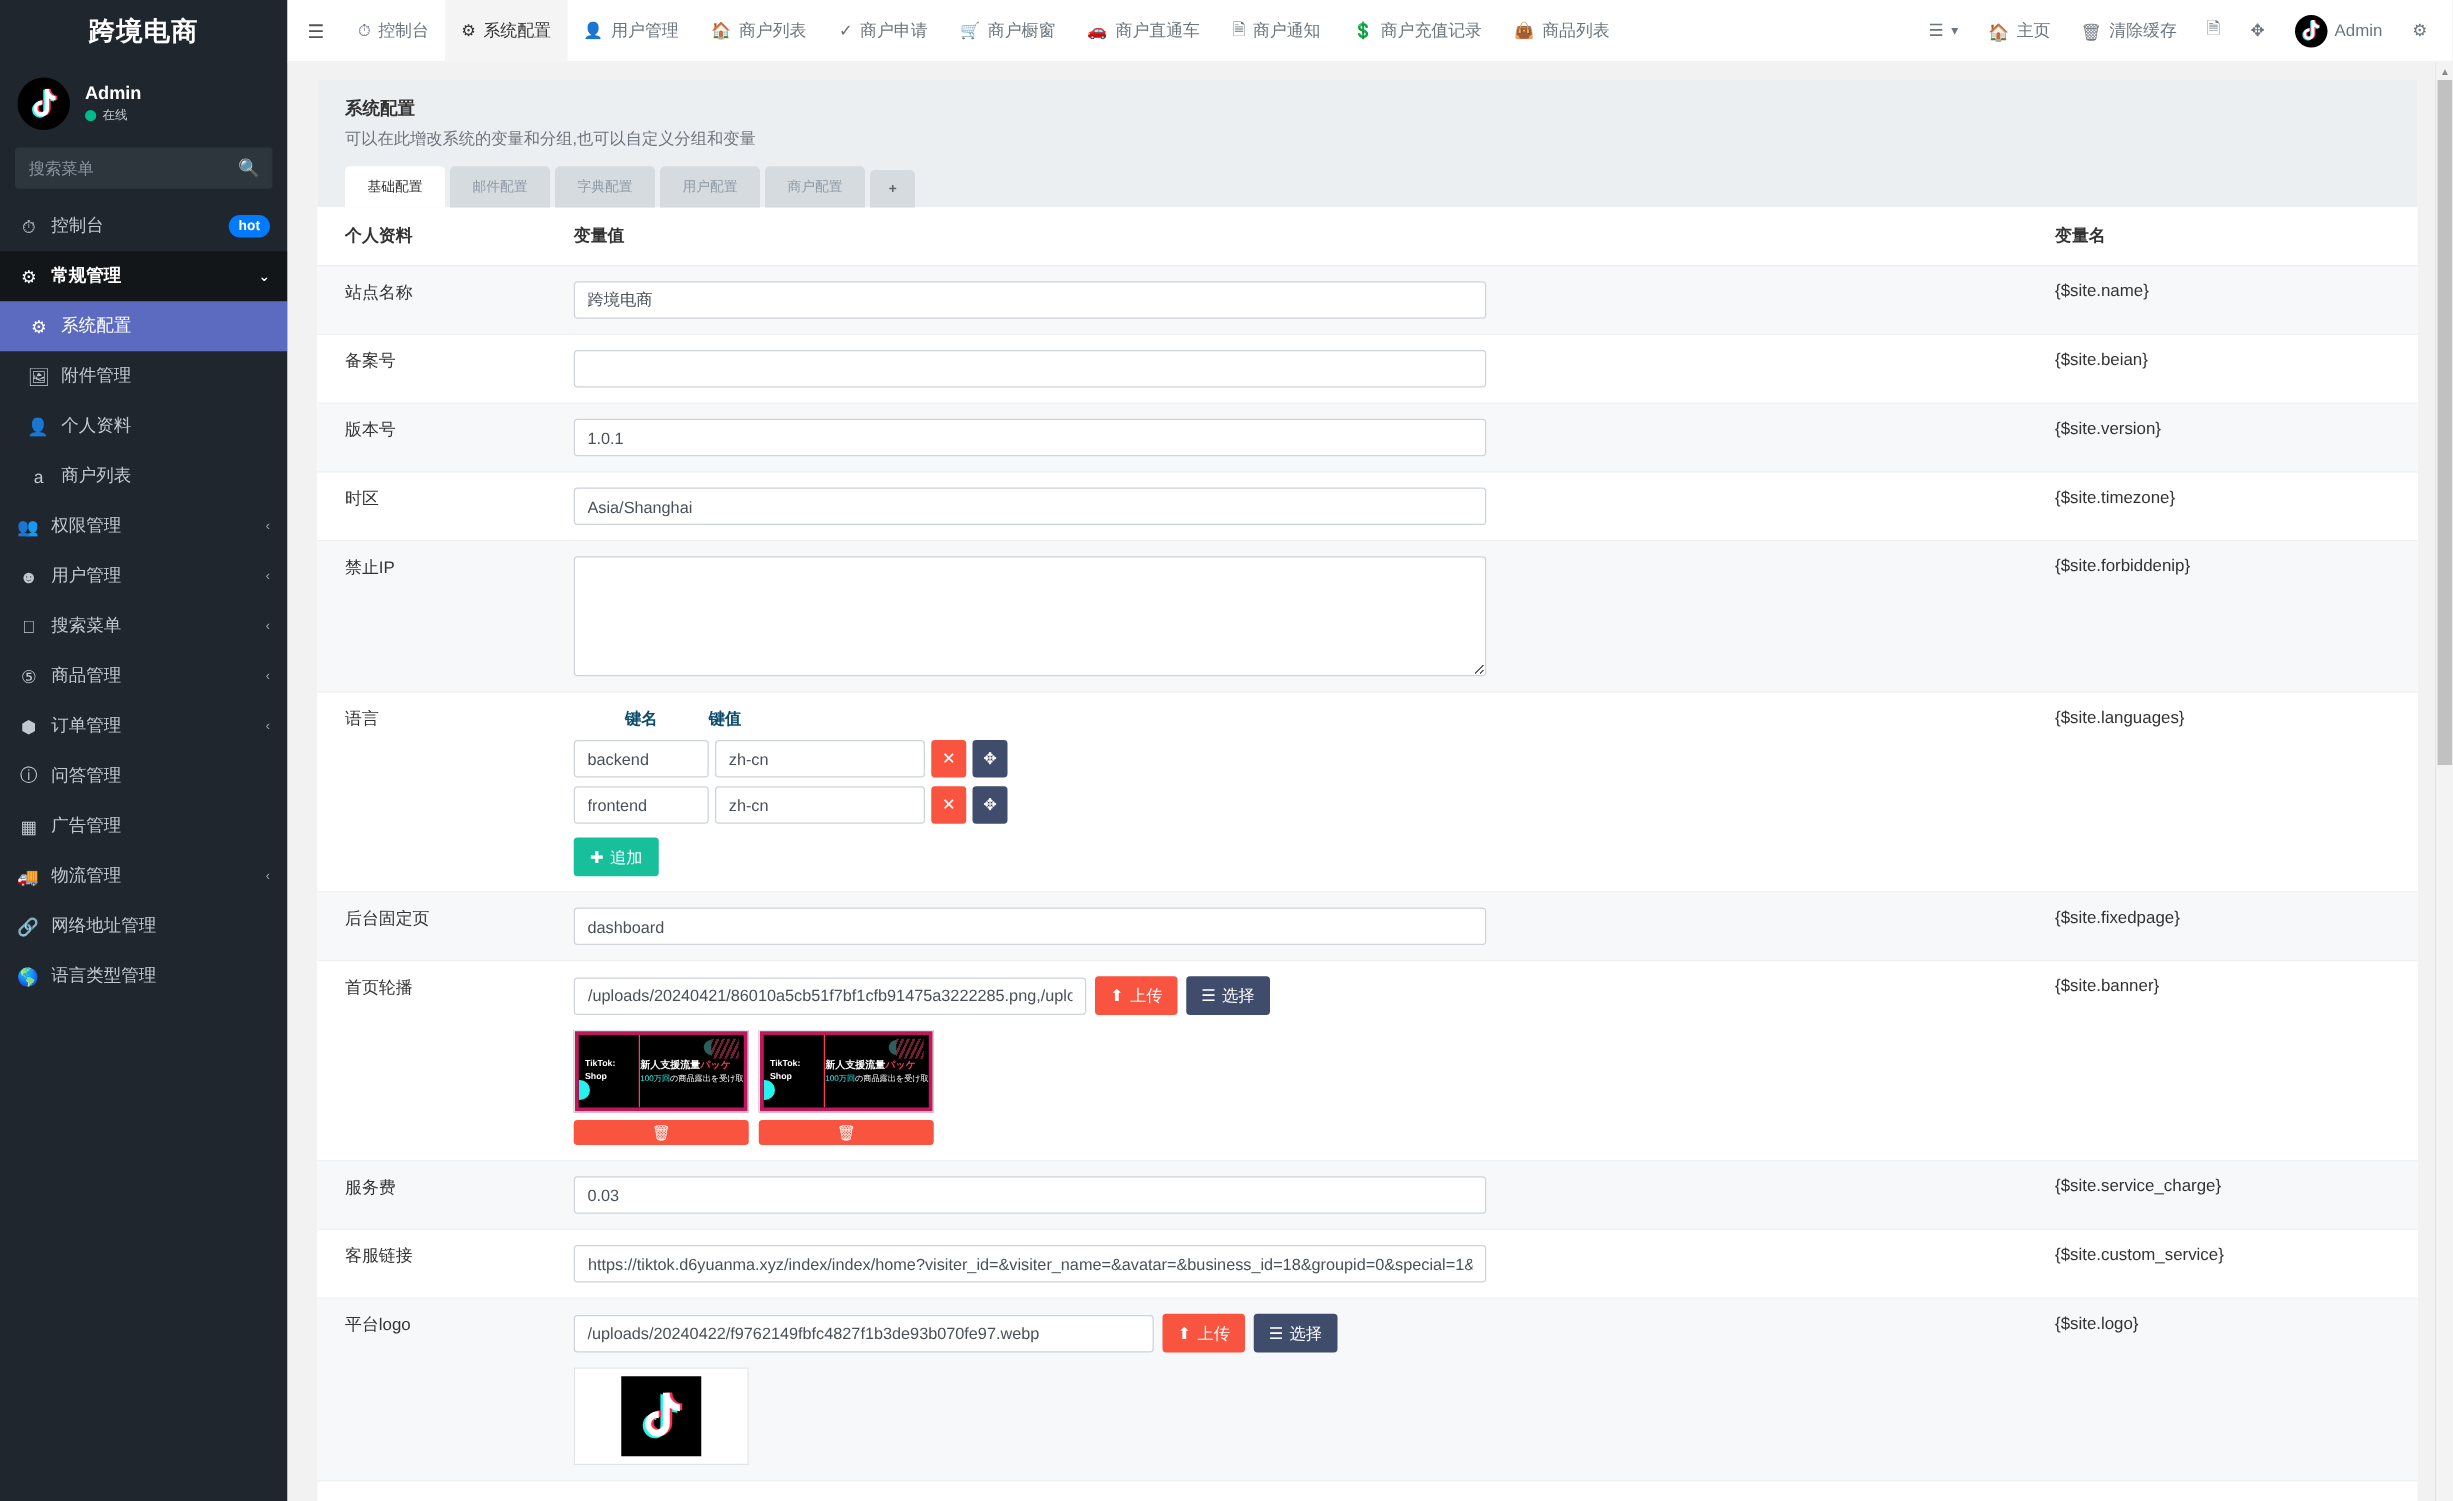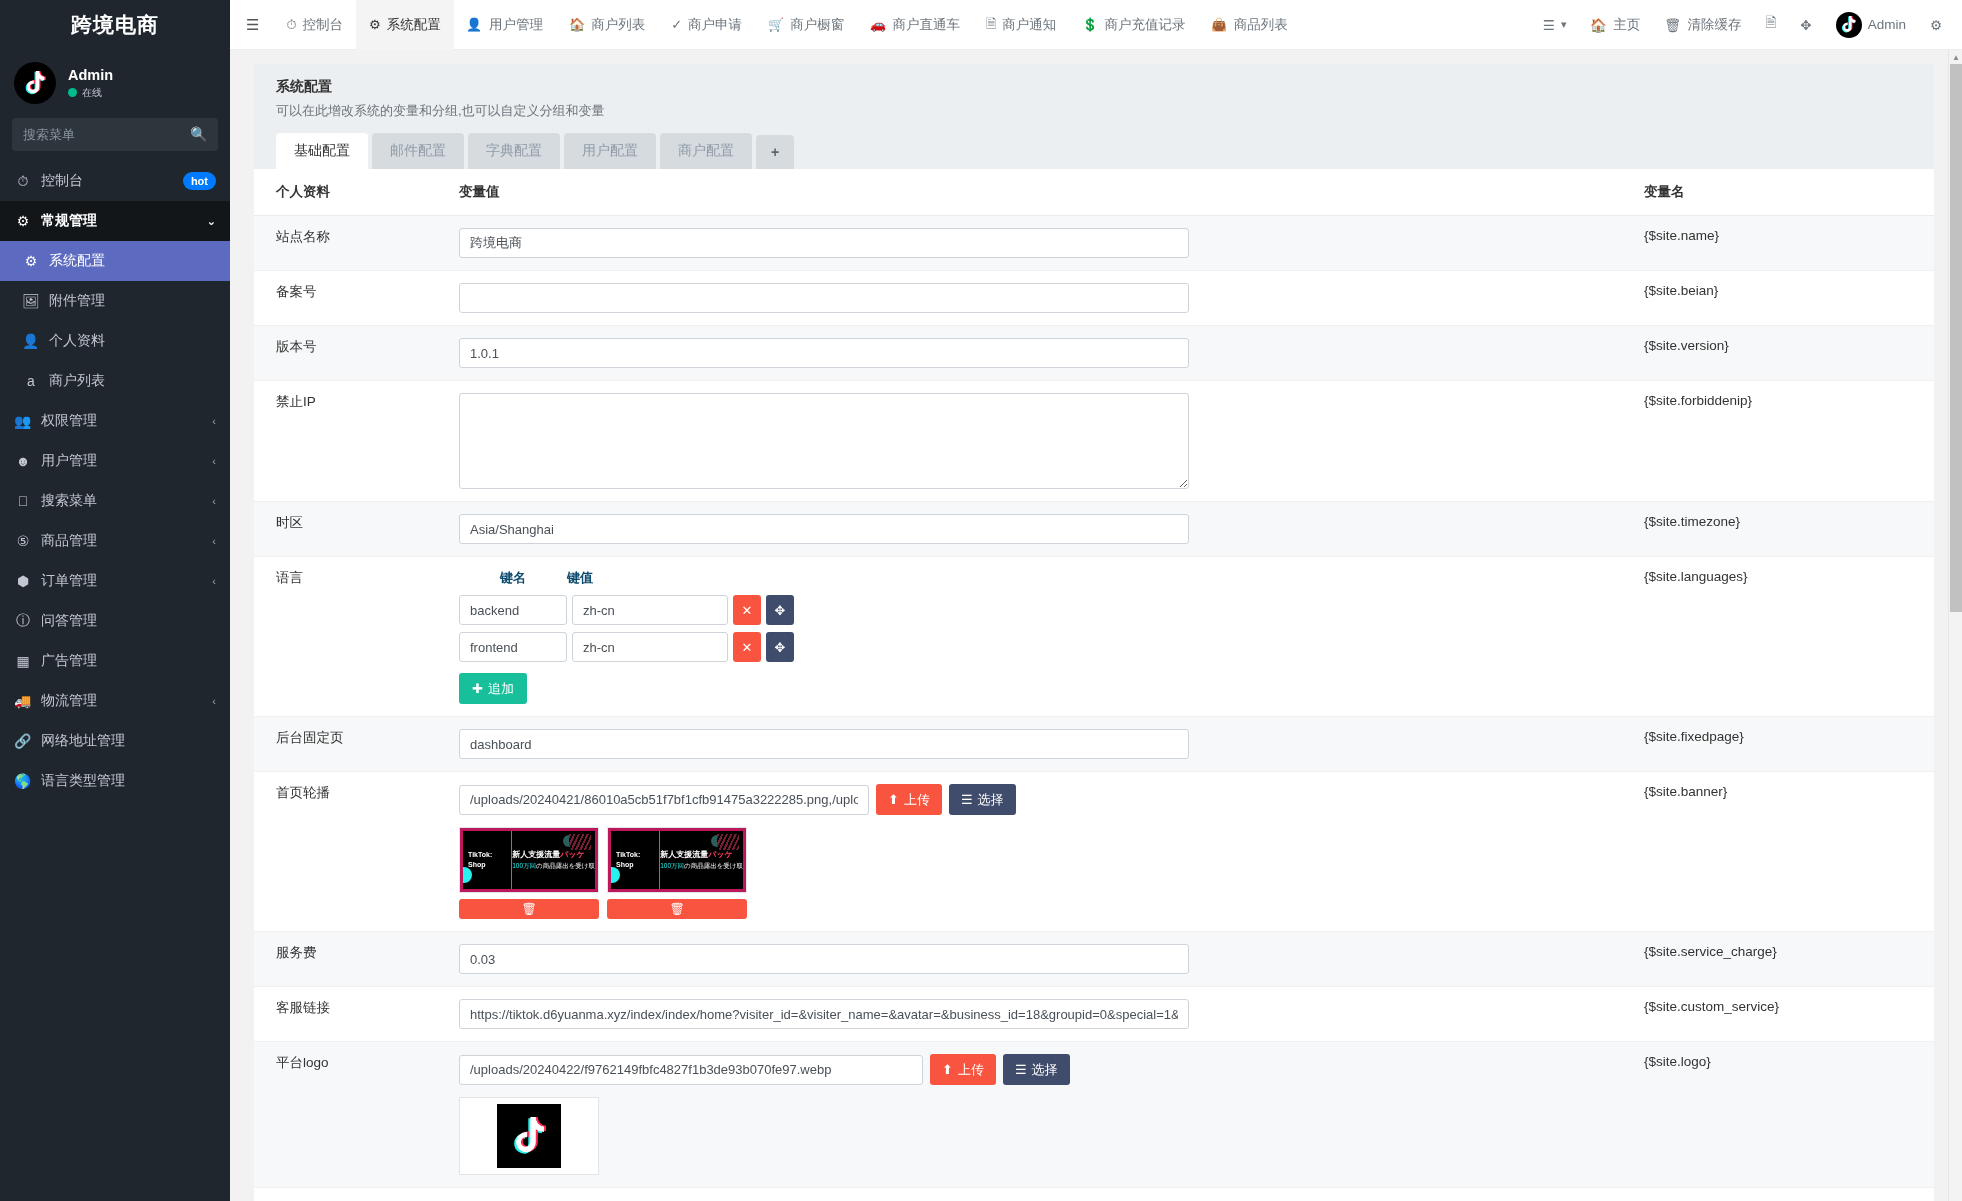--- a/index.html
+++ b/index.html
@@ -92,21 +92,21 @@
   .content {
     position: absolute; top: 50px; left: 0; right: 14px; bottom: 0;
     overflow: hidden; padding: 14px 14px 0 24px;
   }
   .card { background: #fff; min-height: 1160px; }
   .card-head { padding: 14px 22px 0 22px; background:#eceff1; }
   .pt { font-size: 14px; font-weight: bold; color: #333; }
   .psub { font-size: 13px; color: #6c757d; margin-top: 6px; }
   .tabs { display: flex; align-items: flex-end; gap: 4px; padding: 13px 0 0 0; }
   .tab {
-    background: #d6dbe0; color: #8f9ba5; font-size: 14px;
+    background: #d6dbe0; color: #8f9ba5; font-size: 11px;
     padding: 9px 18px; border-radius: 4px 4px 0 0; cursor: pointer; white-space: nowrap;
   }
   .tab.act { background: #fff; color: #333; }
   .tab.plus { padding: 9px 15px; color: #5a6570; font-weight: bold; }
 
   table.cfg { width: 100%; border-collapse: collapse; background:#fff; }
   table.cfg th {
     text-align: left; font-size: 13.5px; color: #333; font-weight: bold;
     padding: 14px 10px 14px 0; border-bottom: 1px solid #e9ecef;
   }
@@ -122,21 +122,21 @@
   .lbl-cell { padding-top: 2px; }
 
   .inp {
     height: 30px; border: 1px solid #ced4da; border-radius: 3px;
     background: #fff; font-size: 13px; color: #495057; padding: 0 10px;
     font-family: inherit; outline: none; display: block;
   }
   .inp.wide { width: 730px; }
   .inp.file { width: 410px; }
   .inp.k { width: 108px; }
-  .inp.v { width: 156px; }
+  .inp.v { width: 168px; }
   textarea.ta {
     width: 730px; height: 96px; border: 1px solid #ced4da; border-radius: 3px;
     background: #fff; font-size: 13px; color: #495057; padding: 6px 10px;
     font-family: inherit; outline: none; resize: vertical; display:block;
   }
 
   .kv-head { display: flex; gap: 0; font-size: 13px; font-weight: bold; color: #0c4a6e; margin-bottom: 8px; text-align: center; }
   .kv-head span:first-child { width: 108px; }
   .kv-row { display: flex; align-items: center; gap: 5px; margin-bottom: 7px; }
   .btn {
@@ -427,33 +427,33 @@
 
             <tr>
               <td class="col-title lbl-cell">版本号</td>
               <td class="col-val">
                 <input class="inp wide" value="1.0.1" style="">
               </td>
               <td class="col-name">{$site.version}</td>
             </tr>
 
             <tr>
+              <td class="col-title lbl-cell">时区</td>
+              <td class="col-val">
+                <input class="inp wide" value="Asia/Shanghai" style="">
+              </td>
+              <td class="col-name">{$site.timezone}</td>
+            </tr>
+
+            <tr>
               <td class="col-title lbl-cell">禁止IP</td>
               <td class="col-val">
                 <textarea class="ta" style=""></textarea>
               </td>
               <td class="col-name">{$site.forbiddenip}</td>
-            </tr>
-
-            <tr>
-              <td class="col-title lbl-cell">时区</td>
-              <td class="col-val">
-                <input class="inp wide" value="Asia/Shanghai" style="">
-              </td>
-              <td class="col-name">{$site.timezone}</td>
             </tr>
 
             <tr>
               <td class="col-title lbl-cell">语言</td>
               <td class="col-val">
                 <div class="kv-head">
                   <span>键名</span>
                   <span>键值</span>
                 </div>
                 <div class="kv-row">

